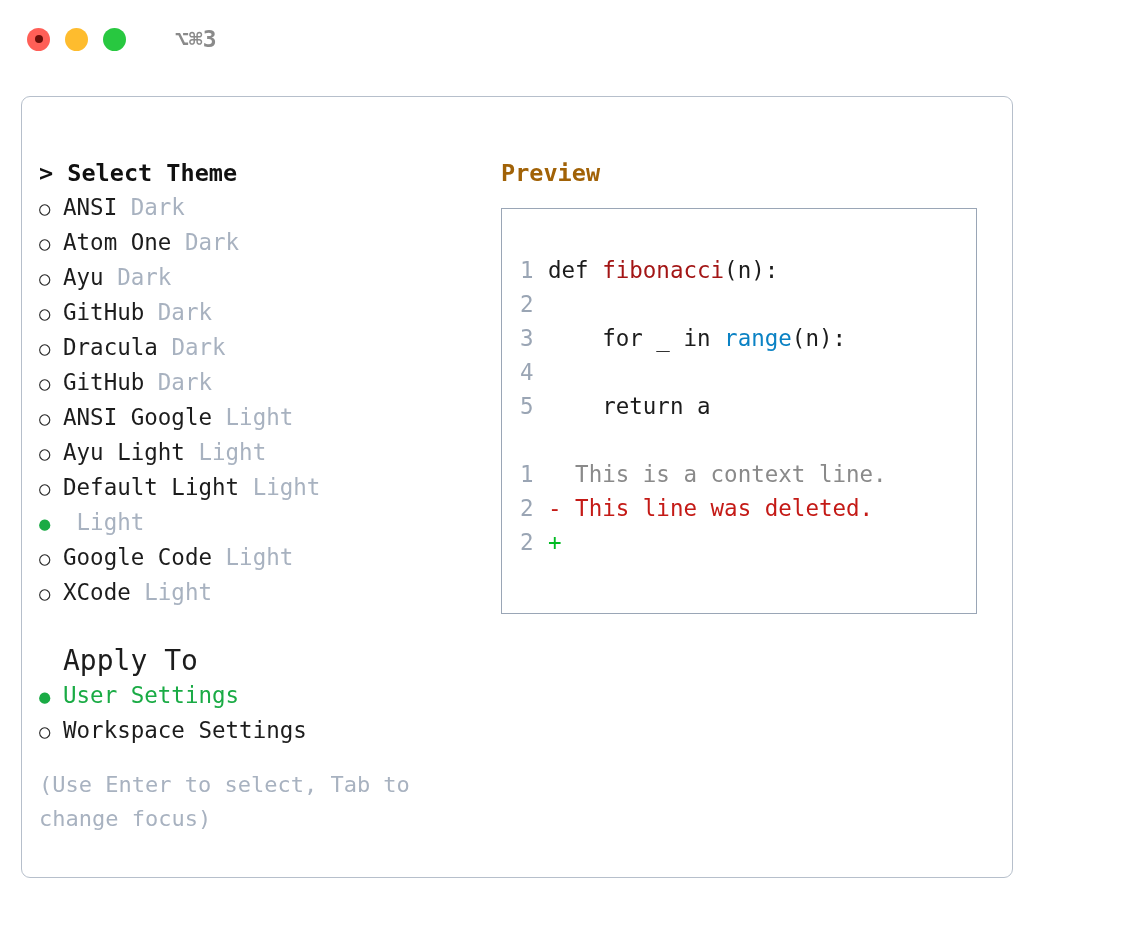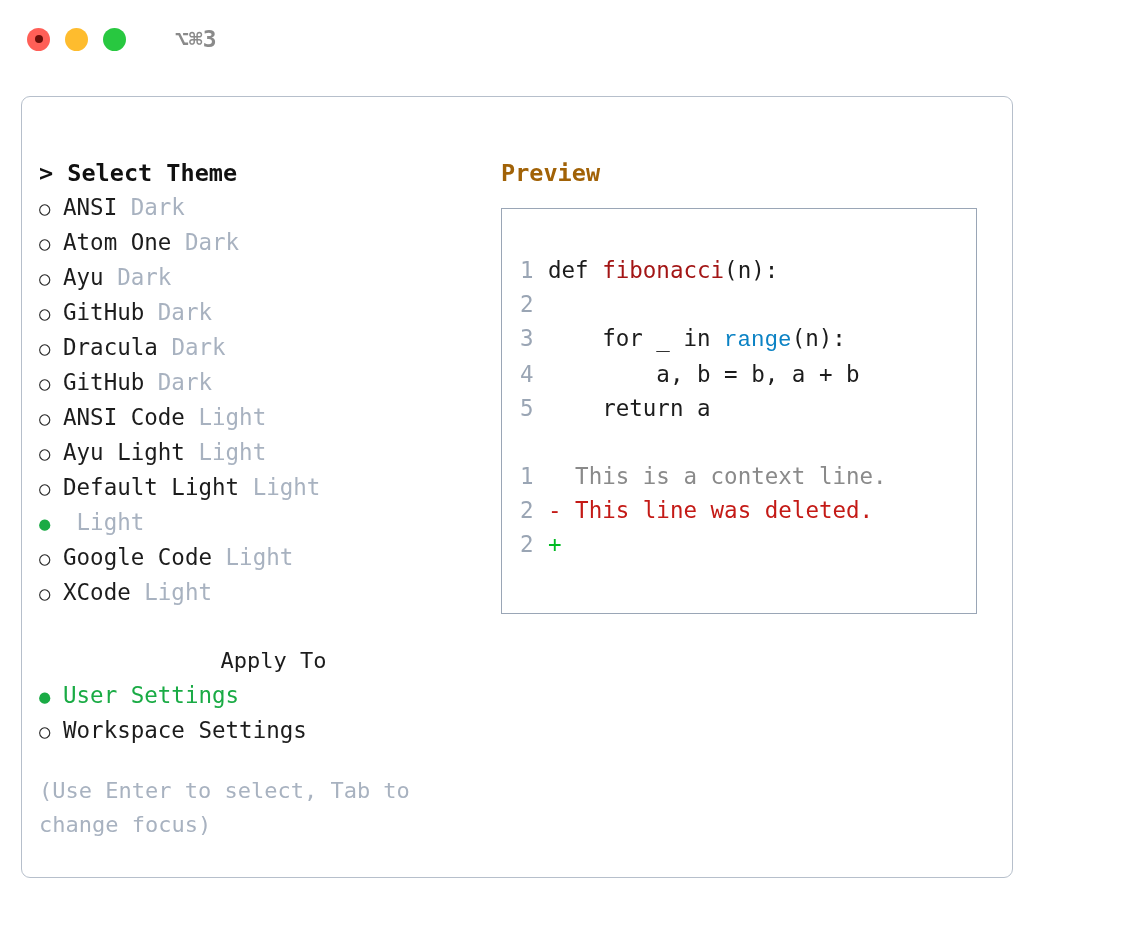--- a/index.html
+++ b/index.html
@@ -118,29 +118,28 @@
     line-height: 34px;
   }
   .theme-row.selected .marker { color: #1aab45; }
   .theme-name { color: #1c1c1c; }
   .theme-row.selected .theme-name { color: #1aab45; }
   .theme-tag { color: #a8b2c0; }
 
   .applyto-block { margin-top: 34px; }
   .applyto-label {
     padding-left: 24px;
-    font-size: 22px;
+    font-size: 28px;
     line-height: 34px;
     color: #1c1c1c;
     white-space: pre;
-    text-align: center;
   }
 
   .hint {
-    margin-top: 26px;
+    margin-top: 20px;
     font-size: 22px;
     line-height: 34px;
     color: #a8b2c0;
     width: 410px;
     white-space: pre-wrap;
   }
 
   
   .right-col {
     position: absolute;
@@ -172,21 +171,21 @@
   }
   .gutter {
     flex: 0 0 28px;
     color: #9aa5b4;
     text-align: left;
   }
   .code-text { color: #1c1c1c; }
 
   .tok-fn    { color: #a31515; }
   .tok-num   { color: #0f8a8a; }
-  .tok-call  { color: #0b82c4; font-family: Liberation Mono, monospace; }
+  .tok-call  { color: #0b82c4; }
   .tok-plain { color: #1c1c1c; }
 
   .diff-gap { height: 34px; }
   .diff-line { display: flex; font-size: 22.5px; line-height: 34px; white-space: pre; padding-left: 18px; }
   .diff-ctx { color: #8a8a8a; }
   .diff-del { color: #c41a16; }
   .diff-add { color: #00bb22; }
 </style>
 </head>
 <body>
@@ -209,21 +208,21 @@
 
         <div class="section-header"><span class="caret">&gt;</span><span> </span><span>Select Theme</span></div>
 
         <div class="theme-list" id="theme-list">
             <div class="theme-row"><span class="marker">○</span><span class="theme-name">ANSI</span><span> </span><span class="theme-tag">Dark</span></div>
             <div class="theme-row"><span class="marker">○</span><span class="theme-name">Atom One</span><span> </span><span class="theme-tag">Dark</span></div>
             <div class="theme-row"><span class="marker">○</span><span class="theme-name">Ayu</span><span> </span><span class="theme-tag">Dark</span></div>
             <div class="theme-row"><span class="marker">○</span><span class="theme-name">GitHub</span><span> </span><span class="theme-tag">Dark</span></div>
             <div class="theme-row"><span class="marker">○</span><span class="theme-name">Dracula</span><span> </span><span class="theme-tag">Dark</span></div>
             <div class="theme-row"><span class="marker">○</span><span class="theme-name">GitHub</span><span> </span><span class="theme-tag">Dark</span></div>
-            <div class="theme-row"><span class="marker">○</span><span class="theme-name">ANSI Code</span><span> </span><span class="theme-tag">Light</span></div>
+            <div class="theme-row"><span class="marker">○</span><span class="theme-name">ANSI Google</span><span> </span><span class="theme-tag">Light</span></div>
             <div class="theme-row"><span class="marker">○</span><span class="theme-name">Ayu Light</span><span> </span><span class="theme-tag">Light</span></div>
             <div class="theme-row"><span class="marker">○</span><span class="theme-name">Default Light</span><span> </span><span class="theme-tag">Light</span></div>
             <div class="theme-row selected"><span class="marker">●</span><span> </span><span class="theme-tag">Light</span></div>
             <div class="theme-row"><span class="marker">○</span><span class="theme-name">Google Code</span><span> </span><span class="theme-tag">Light</span></div>
             <div class="theme-row"><span class="marker">○</span><span class="theme-name">XCode</span><span> </span><span class="theme-tag">Light</span></div>
           </div>
 
         <div class="applyto-block">
           <div class="applyto-label">Apply To</div>
           <div id="apply-list">
@@ -235,21 +234,21 @@
         <div class="hint">(Use Enter to select, Tab to change focus)</div>
       </div>
 
       <div class="right-col">
         <div class="preview-title">Preview</div>
         <div class="preview-box">
           <div id="code-block">
               <div class="code-line"><span class="gutter">1</span><span class="code-text"><span class="tok-plain">def </span><span class="tok-fn">fibonacci</span><span class="tok-plain">(n):</span></span></div>
               <div class="code-line"><span class="gutter">2</span></div>
               <div class="code-line"><span class="gutter">3</span><span class="code-text"><span class="tok-plain">    for _ in </span><span class="tok-call">range</span><span class="tok-plain">(n):</span></span></div>
-              <div class="code-line"><span class="gutter">4</span><span class="code-text"><span class="tok-plain">        a, b = b, a + b</span></span></div>
+              <div class="code-line"><span class="gutter">4</span></div>
               <div class="code-line"><span class="gutter">5</span><span class="code-text"><span class="tok-plain">    return a</span></span></div>
             </div>
           <div class="diff-gap"></div>
           <div id="diff-block">
               <div class="diff-line"><span class="gutter">1</span><span class="diff-ctx">  </span><span class="diff-ctx">This is a context line.</span></div>
               <div class="diff-line"><span class="gutter">2</span><span class="diff-del">- </span><span class="diff-del">This line was deleted.</span></div>
               <div class="diff-line"><span class="gutter">2</span><span class="diff-add">+ </span></div>
             </div>
         </div>
       </div>

